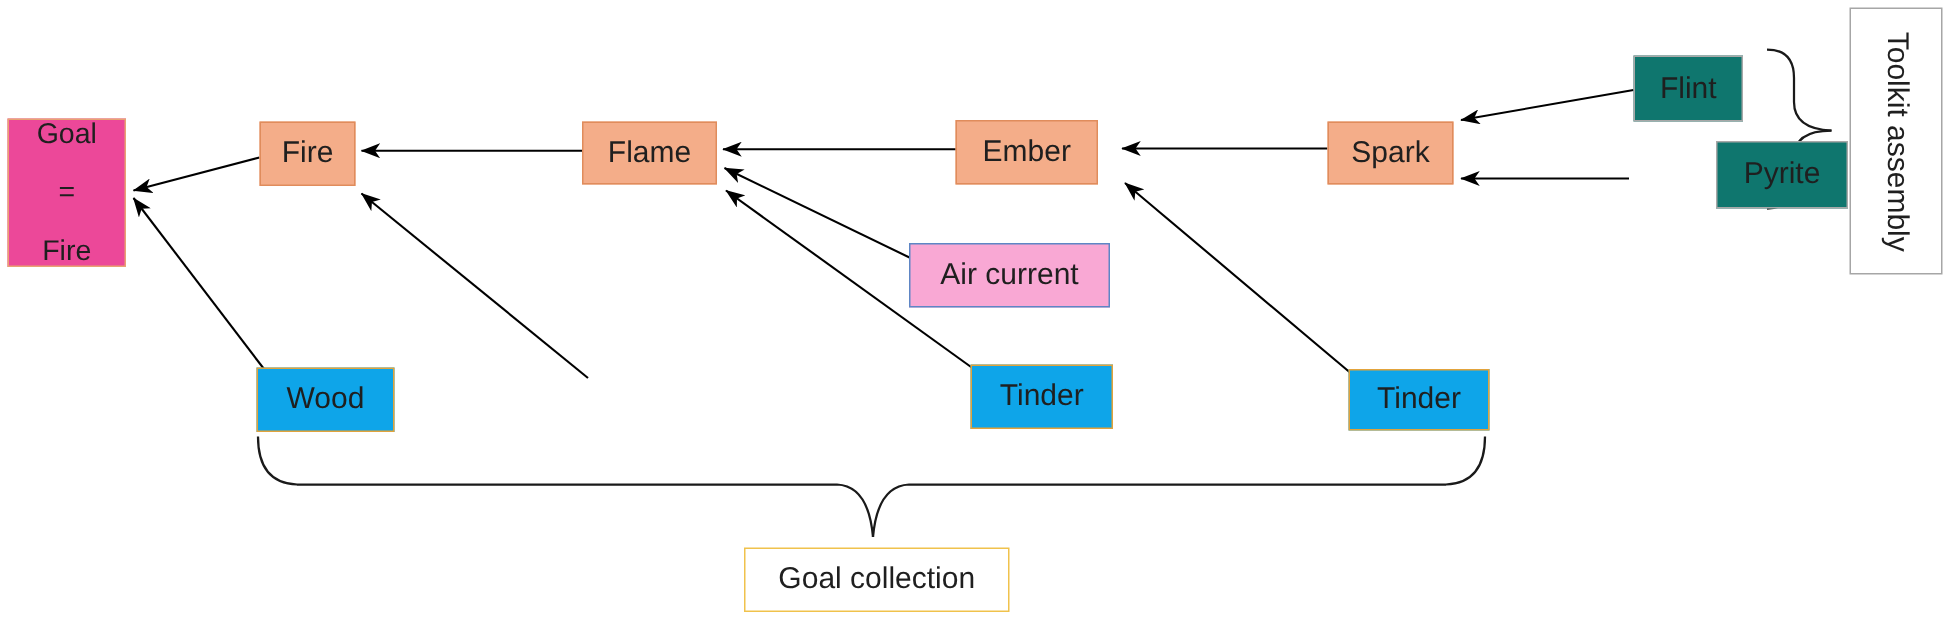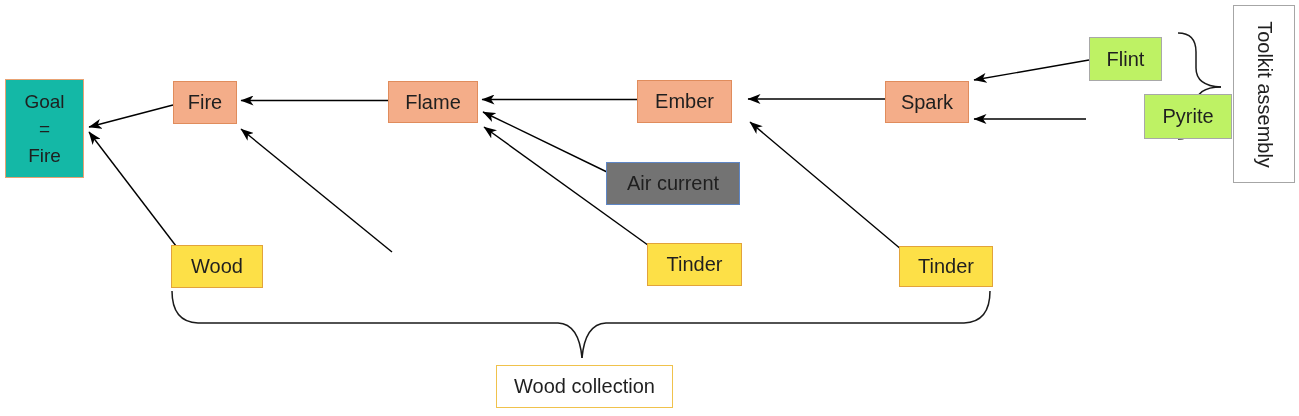--- a/index.html
+++ b/index.html
@@ -13,26 +13,26 @@
   svg.edges{position:absolute;left:0;top:0;width:1299px;height:416px;}
   .node{
     position:absolute;
     display:flex;align-items:center;justify-content:center;
     box-sizing:border-box;
     font-size:20px;color:#1f1f1f;
     text-align:center;
     white-space:nowrap;
   }
   .stage{background:#F4AD89;border:1.5px solid #E08C5C;}
-  .fuel{background:#fde047;border:1.5px solid #E2A33B;}
-  .material{background:#bef264;border:1.5px solid #A8A8A8;}
-  .air{background:#737373;border:1.5px solid #5E86C5;}
+  .fuel{background:#0ea5e9;border:1.5px solid #E2A33B;}
+  .material{background:#0f766e;border:1.5px solid #A8A8A8;}
+  .air{background:#f9a8d4;border:1.5px solid #5E86C5;}
   .goal{
-    background:#14b8a6;border:1.5px solid #E8A273;
-    flex-direction:column;font-size:19px;line-height:27px;
+    background:#ec4899;border:1.5px solid #E8A273;
+    flex-direction:column;font-size:19px;line-height:27px;gap:12px;
   }
   .annot-fuel{background:#ffffff;border:1.5px solid #F0C24C;}
   .toolkit{background:#ffffff;border:1px solid #A6A6A6;}
   .vtext{transform:rotate(90deg);white-space:nowrap;font-size:20px;color:#1f1f1f;}
 </style>
 </head>
 <body>
 
 <div class="canvas">
 
@@ -82,19 +82,19 @@
 
   <div class="node air" style="left:606px;top:162px;width:134px;height:43px;">Air current</div>
 
   <div class="node fuel" style="left:171px;top:245px;width:92px;height:43px;">Wood</div>
 
 
   <div class="node fuel" style="left:647px;top:243px;width:95px;height:43px;">Tinder</div>
 
   <div class="node fuel" style="left:899px;top:246px;width:94px;height:41px;">Tinder</div>
 
-  <div class="node annot-fuel" style="left:496px;top:365px;width:177px;height:43px;">Wood collection</div>
+  <div class="node annot-fuel" style="left:496px;top:365px;width:177px;height:43px;">Goal collection</div>
 
   <div class="node toolkit" style="left:1233px;top:5px;width:62px;height:178px;">
     <span class="vtext">Toolkit assembly</span>
   </div>
 
 </div>
 
 </body></html>

